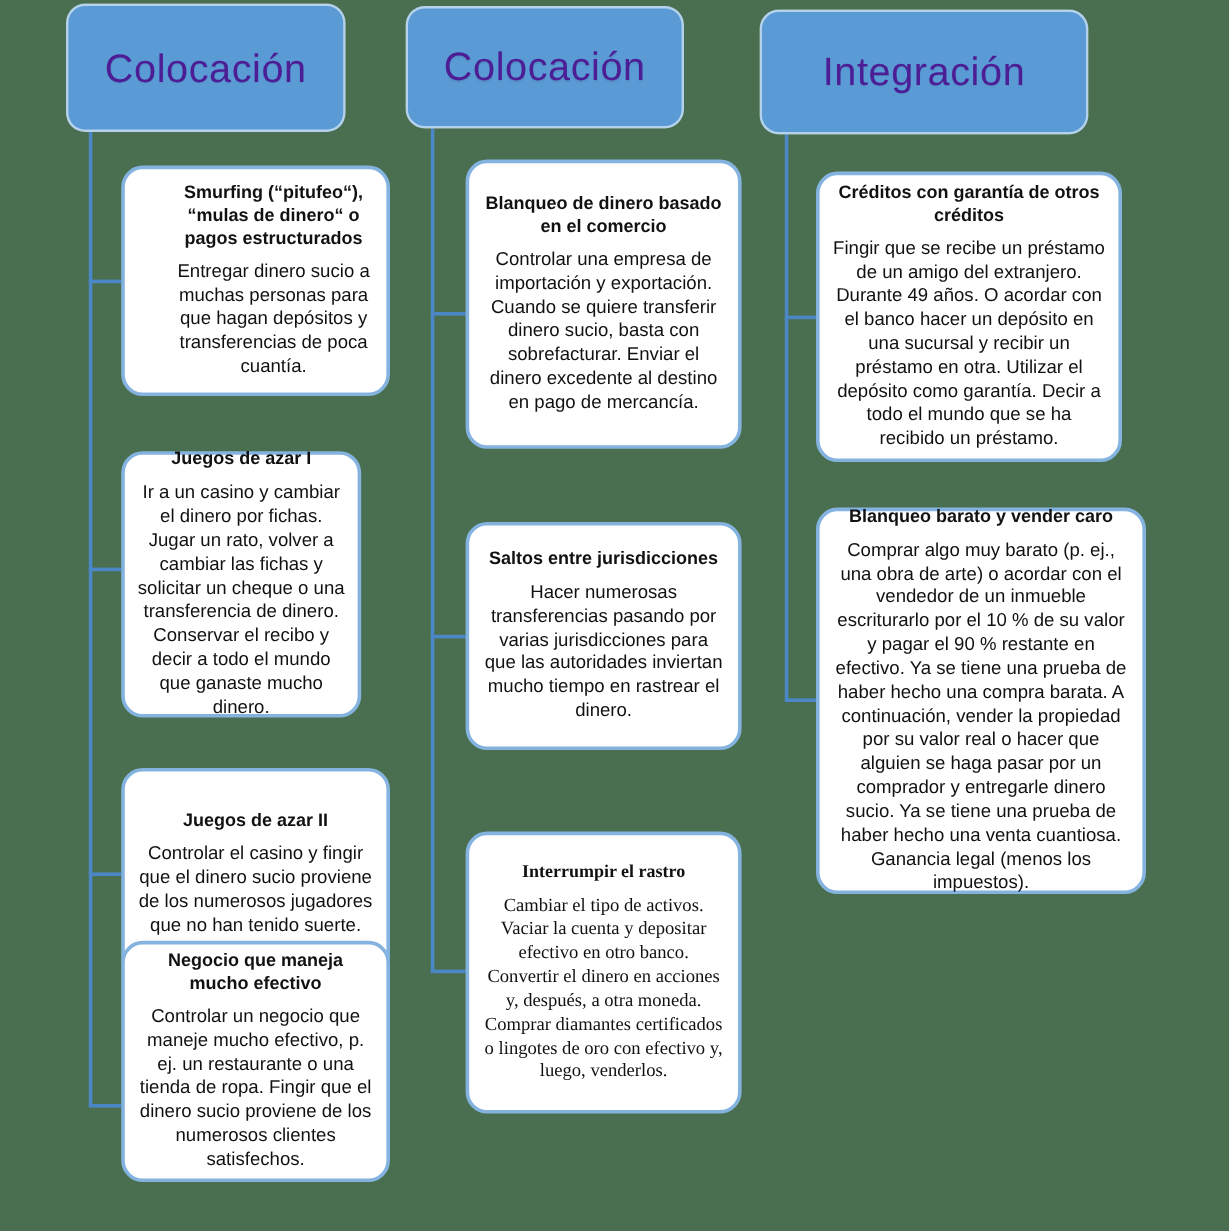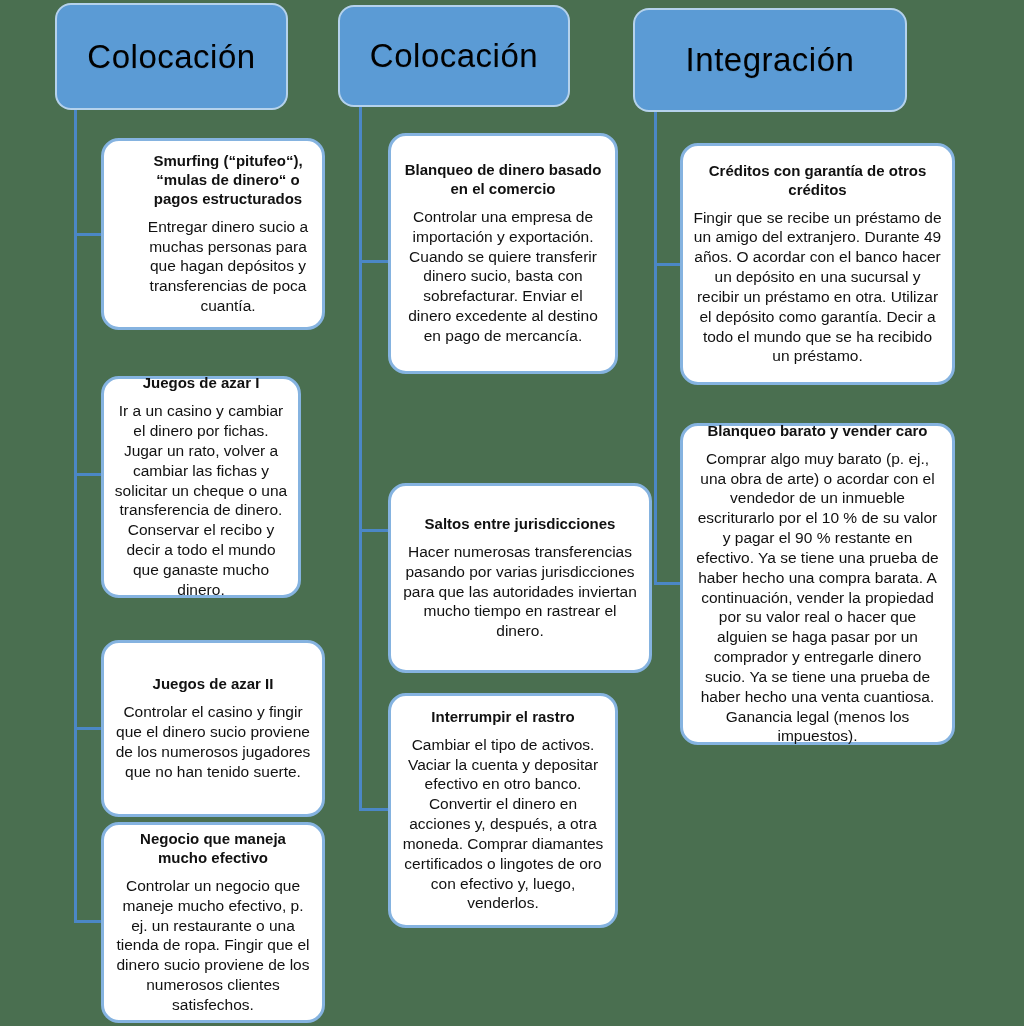--- a/index.html
+++ b/index.html
@@ -7,21 +7,21 @@
     position:relative;width:1024px;height:1026px;overflow:hidden;
     background:#4a6f50;
     font-family:"Liberation Sans", sans-serif;
   }
   
   .hdr{
     position:absolute;
     background:#5b9bd5;
     border:2px solid rgba(255,255,255,.55);
     border-radius:16px;
-    color:#000000;
+    color:#4c1d95;
     display:flex;align-items:center;justify-content:center;
     font-size:33px;letter-spacing:.5px;
     box-sizing:border-box;
     text-shadow:0 1px 1px rgba(0,0,0,.08);
   }
   .p-h1{left:55px;top:3px;width:233px;height:107px;}
   .p-h2{left:338px;top:5px;width:232px;height:102px;}
   .p-h3{left:633px;top:8px;width:274px;height:104px;}
 
   
@@ -35,27 +35,27 @@
     padding:8px 10px;
     color:#111;
     text-align:center;
   }
   .box-title{font-weight:bold;font-size:15px;line-height:1.26;margin-bottom:8px;}
   .box-body{font-size:15.5px;line-height:1.28;}
 
   .p-c1b1{left:101px;top:138px;width:224px;height:192px;padding-left:40px;}
   .p-c1b2{left:101px;top:376px;width:200px;height:222px;align-items:center;}
   .p-c1b3{left:101px;top:640px;width:224px;height:177px;}
-  .p-c1b4{left:101px;top:822px;width:224px;height:201px;}
+  .p-c1b4{left:101px;top:784px;width:224px;height:201px;}
 
   .p-c2b1{left:388px;top:133px;width:230px;height:241px;}
-  .p-c2b2{left:388px;top:435px;width:264px;height:190px;margin-top:48px;}
-  .p-c2b3{left:388px;top:693px;width:230px;height:235px;}
+  .p-c2b2{left:388px;top:435px;width:230px;height:190px;}
+  .p-c2b3{left:388px;top:693px;width:230px;height:235px;font-family:Liberation Serif, serif;}
 
-  .p-c3b1{left:680px;top:143px;width:275px;height:242px;}
+  .p-c3b1{left:680px;top:143px;width:255px;height:242px;}
   .p-c3b2{left:680px;top:423px;width:275px;height:322px;}
 
   
   .trunk,.branch{position:absolute;background:#4b87c6;}
   .trunk{width:3px;}
   .branch{height:3px;}
   .t1{left:74px;top:110px;height:812px;}
   .t2{left:359px;top:107px;height:703px;}
   .t3{left:654px;top:112px;height:472px;}
 

